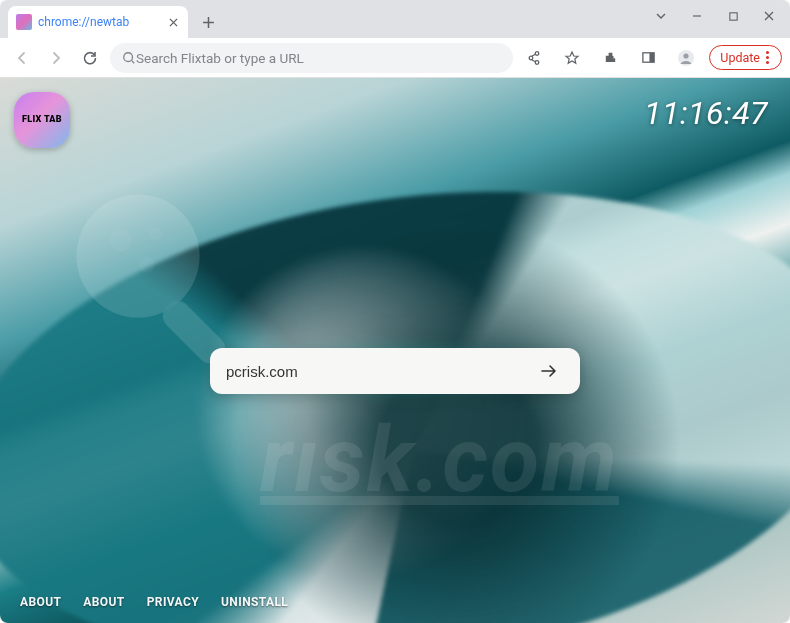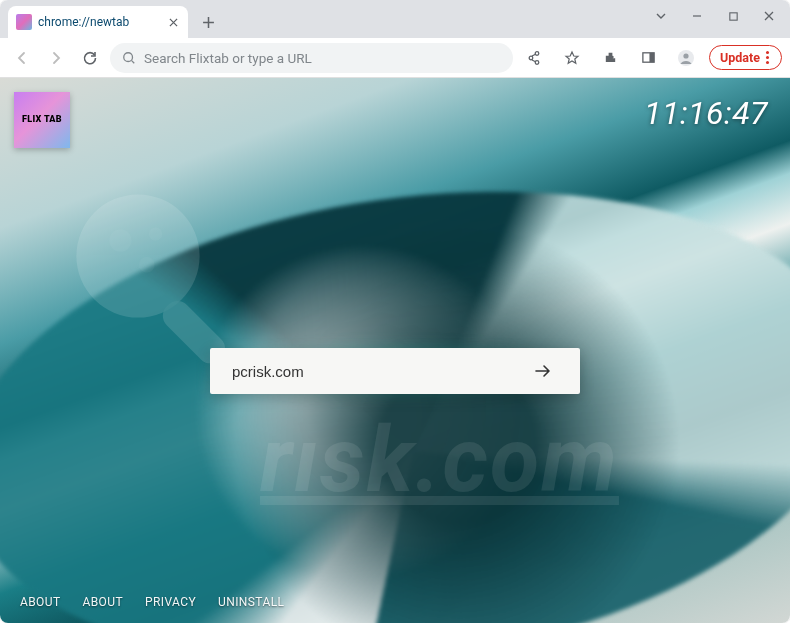--- a/index.html
+++ b/index.html
@@ -22,21 +22,21 @@
   .tab {
     height: 32px;
     background: #fff;
     margin-left: 8px;
     border-radius: 8px 8px 0 0;
     display: flex;
     align-items: center;
     padding: 0 8px;
     min-width: 180px;
     font-size: 12px;
-    color: #0c4a6e;
+    color: #3b82f6;
     gap: 6px;
   }
   .tab-favicon {
     width: 16px; height: 16px;
     background: linear-gradient(135deg,#b97eea 0%, #e06ebb 50%, #6eb5e0 100%);
     border-radius: 2px;
     flex-shrink:0;
   }
   .tab-title { flex: 1; white-space: nowrap; overflow: hidden; text-overflow: ellipsis; }
   .tab-close { width: 14px; height:14px; color:#5f6368; display:flex; align-items:center; justify-content:center;}
@@ -78,26 +78,25 @@
   }
   .nav-btn.disabled { color: #bdbdbd; }
   .omnibox {
     flex: 1;
     height: 30px;
     background: #f1f3f4;
     border-radius: 15px;
     display:flex;
     align-items:center;
     padding: 0 12px;
-    gap: 8px;
     color:#80868b;
     font-size: 13.5px;
   }
   .omnibox svg { color:#80868b; }
-  .right-icons { display:flex; align-items:center; gap: 8px; font-weight: bold; }
+  .right-icons { display:flex; align-items:center; gap: 8px; }
   .ico-btn {
     width: 30px; height: 30px;
     display:flex; align-items:center; justify-content:center;
     color:#5f6368;
     border-radius:50%;
   }
   .update-pill {
     border: 1px solid #d93025;
     color:#d93025;
     border-radius: 16px;
@@ -153,21 +152,21 @@
     letter-spacing: 2px;
     pointer-events:none;
     white-space: nowrap;
     font-style: italic;
     text-decoration: underline;
   }
   .flix-logo {
     position:absolute;
     left: 14px; top: 14px;
     width: 56px; height: 56px;
-    border-radius: 0;
+    border-radius: 20px;
     background: linear-gradient(135deg,#c87ef0 0%, #e694d9 45%, #7fb8ec 100%);
     display:flex; align-items:center; justify-content:center;
     font-weight: 900;
     font-size: 9px;
     color:#000;
     line-height:1.05;
     text-align:center;
     letter-spacing:0.3px;
     box-shadow: 0 2px 6px rgba(0,0,0,0.25);
   }
@@ -192,24 +191,24 @@
     inset:-8px;
     border-radius: 10px;
     background: radial-gradient(ellipse at center, rgba(64,224,208,0.55) 0%, rgba(64,224,208,0) 70%);
     filter: blur(6px);
     z-index:0;
   }
   .search-box {
     position: relative;
     background: #f7f7f5;
     height: 46px;
-    border-radius: 2px;
+    border-radius: 12px;
     display:flex;
     align-items:center;
-    padding: 0 22px;
+    padding: 0 16px;
     box-shadow: 0 4px 14px rgba(0,0,0,0.22);
     z-index:1;
   }
   .search-input {
     flex:1;
     border:none;
     background:transparent;
     font-size: 15px;
     color:#333;
     outline:none;
@@ -223,21 +222,21 @@
   .footer-links{
     position:absolute;
     left: 20px;
     bottom: 14px;
     display:flex;
     gap: 22px;
   }
   .footer-links a{
     color: rgba(255,255,255,0.95);
     font-size: 12px;
-    font-weight: 400;
+    font-weight: 700;
     letter-spacing: 0.4px;
     text-decoration:none;
     text-shadow: 0 1px 2px rgba(0,0,0,0.5);
     margin-top: 30px;
   }
   
   .window-round{
     border-radius: 8px;
     overflow:hidden;
     width:790px; height:623px;

